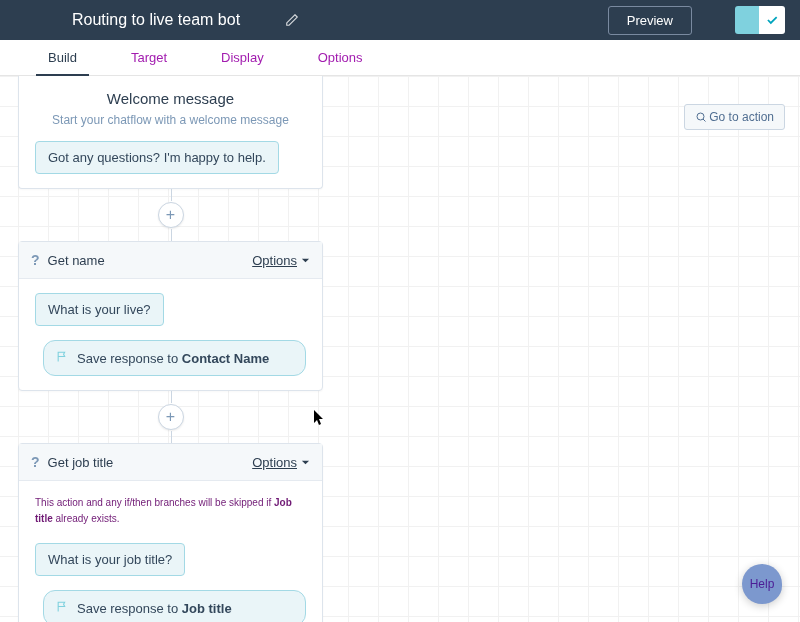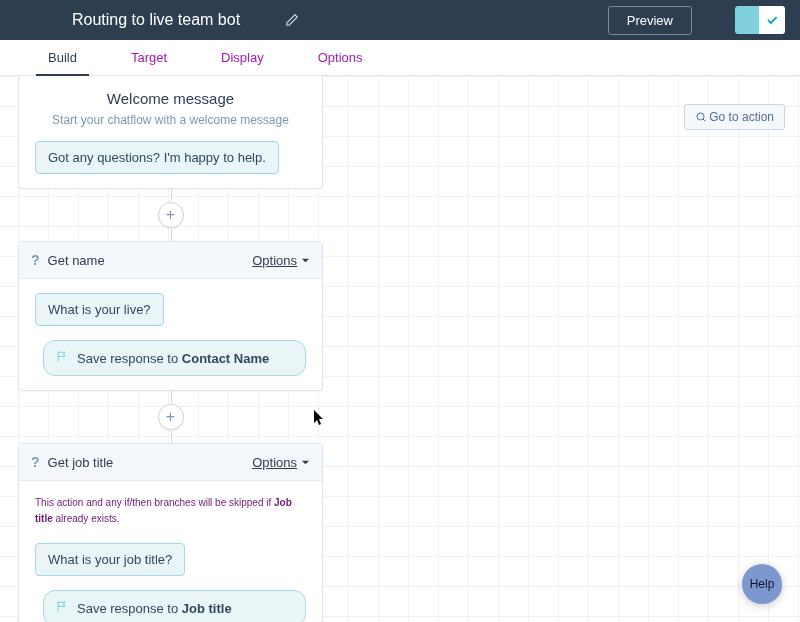--- a/index.html
+++ b/index.html
@@ -45,21 +45,21 @@
     .save-bar .flag-icon svg { width: 13px; height: 13px; fill: none; stroke: #7FD1DE; stroke-width: 2; }
 
     .skip-text { font-size: 10px; color: #701a75; line-height: 1.6; margin-bottom: 16px; }
 
     .plus-btn { width: 26px; height: 26px; border: 1px solid #CBD6E2; background: #fff; border-radius: 50%; display: flex; align-items: center; justify-content: center; color: #7C98B6; font-size: 16px; box-shadow: 0 1px 2px rgba(0,0,0,0.08); cursor: pointer; }
     .connector { display: flex; flex-direction: column; align-items: center; height: 52px; justify-content: center; position: relative; }
     .connector::before, .connector::after { content: ""; position: absolute; width: 1px; background: #CBD6E2; left: 50%; }
     .connector::before { top: 0; height: 12px; }
     .connector::after { bottom: 0; height: 12px; }
 
-    .help-btn { position: absolute; right: 18px; bottom: 18px; width: 40px; height: 40px; border-radius: 50% 50% 50% 50% / 50% 50% 45% 50%; background: #7C98CE; color: #0f172a; display: flex; align-items: center; justify-content: center; font-size: 12px; box-shadow: 0 2px 8px rgba(0,0,0,0.2); cursor: pointer; }
+    .help-btn { position: absolute; right: 18px; bottom: 18px; width: 40px; height: 40px; border-radius: 50% 50% 50% 50% / 50% 50% 45% 50%; background: #7C98CE; color: #4c1d95; display: flex; align-items: center; justify-content: center; font-size: 12px; box-shadow: 0 2px 8px rgba(0,0,0,0.2); cursor: pointer; }
 
     .cursor-arrow { position: absolute; left: 314px; top: 334px; width: 12px; height: 16px; }
   </style>
 </head>
 <body>
 
 <div class="header">
   <span class="header-title">Routing to live team bot</span>
   <span class="edit-icon">
     <svg viewBox="0 0 24 24" fill="none" stroke="#fff" stroke-width="2">

